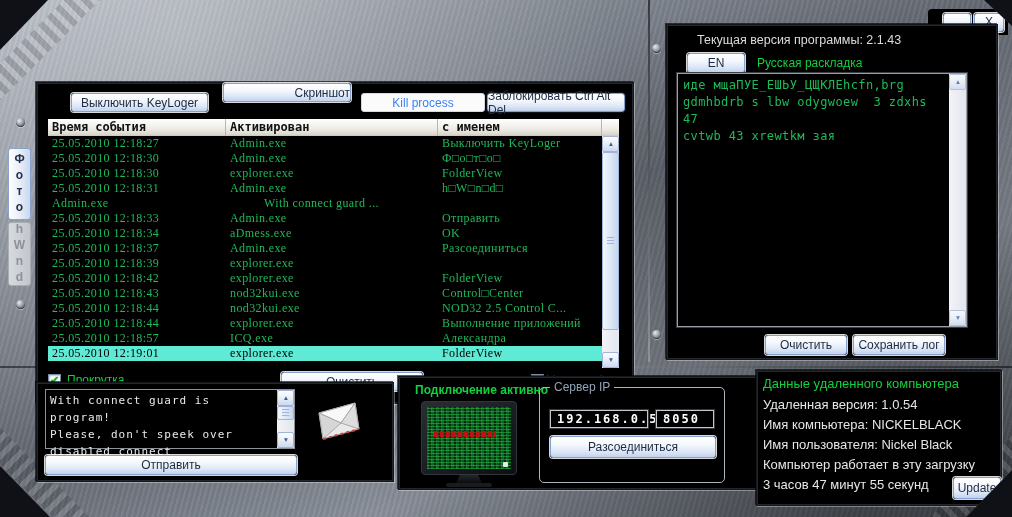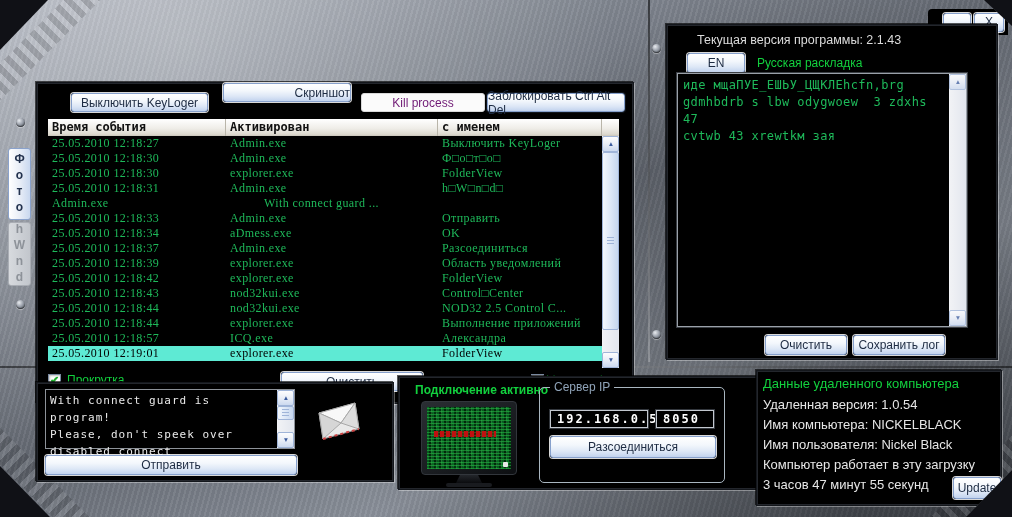--- a/index.html
+++ b/index.html
@@ -25,21 +25,21 @@
   .blackpanel{background:#000;border:1px solid #14171c;
     box-shadow:-1px -1px 0 rgba(0,0,0,.65), 1px 1px 0 rgba(255,255,255,.35), inset 0 0 0 1px #23262c;}
 
   
   .btn{display:flex;align-items:center;justify-content:center;cursor:default;
     background:linear-gradient(180deg,#ffffff 0%,#f3f7fc 40%,#dde7f6 72%,#c2d3ee 100%);
     border:1px solid #86a0cc;border-radius:3px;color:#1d2b42;
     font:12px "Liberation Sans",sans-serif;
     box-shadow:0 0 0 1px rgba(255,255,255,.85);}
   .btn.default{box-shadow:0 0 0 1px #10151c;}
-  .btn.disabled{background:#fbfbfb;border-color:#d9d9d9;color:#701a75;box-shadow:none;}
+  .btn.disabled{background:#fbfbfb;border-color:#d9d9d9;color:#3b82f6;box-shadow:none;}
   .btn.small-font{font-size:12px;}
 
   
   #ev-table{left:47px;top:74px;width:571px;height:249px;background:#000;}
   .t-header{display:flex;height:17px;
     background:linear-gradient(180deg,#ffffff,#efede8 55%,#dcd8ce 90%,#c9c5ba);
     font:bold 12px "DejaVu Sans Mono",monospace;color:#111;}
   .t-header .hc{border-right:1px solid #b9b5a9;box-sizing:border-box;padding:1px 0 0 4px;white-space:nowrap;overflow:hidden;}
   .t-body{font:12px "DejaVu Sans Mono",monospace;color:#1eb95a;letter-spacing:.4px;}
   .t-row{display:flex;height:15px;line-height:15px;white-space:nowrap;}
@@ -199,21 +199,20 @@
             <div class="tc c-title">OK</div>
           </div>
             <div class="t-row">
             <div class="tc c-time">25.05.2010 12:18:37</div>
             <div class="tc c-proc">Admin.exe</div>
             <div class="tc c-title">Разсоединиться</div>
           </div>
             <div class="t-row">
             <div class="tc c-time">25.05.2010 12:18:39</div>
             <div class="tc c-proc">explorer.exe</div>
-            <div class="tc c-title">Область уведомлений</div>
           </div>
             <div class="t-row">
             <div class="tc c-time">25.05.2010 12:18:42</div>
             <div class="tc c-proc">explorer.exe</div>
             <div class="tc c-title">FolderView</div>
           </div>
             <div class="t-row">
             <div class="tc c-time">25.05.2010 12:18:43</div>
             <div class="tc c-proc">nod32kui.exe</div>
             <div class="tc c-title">Control□Center</div>

